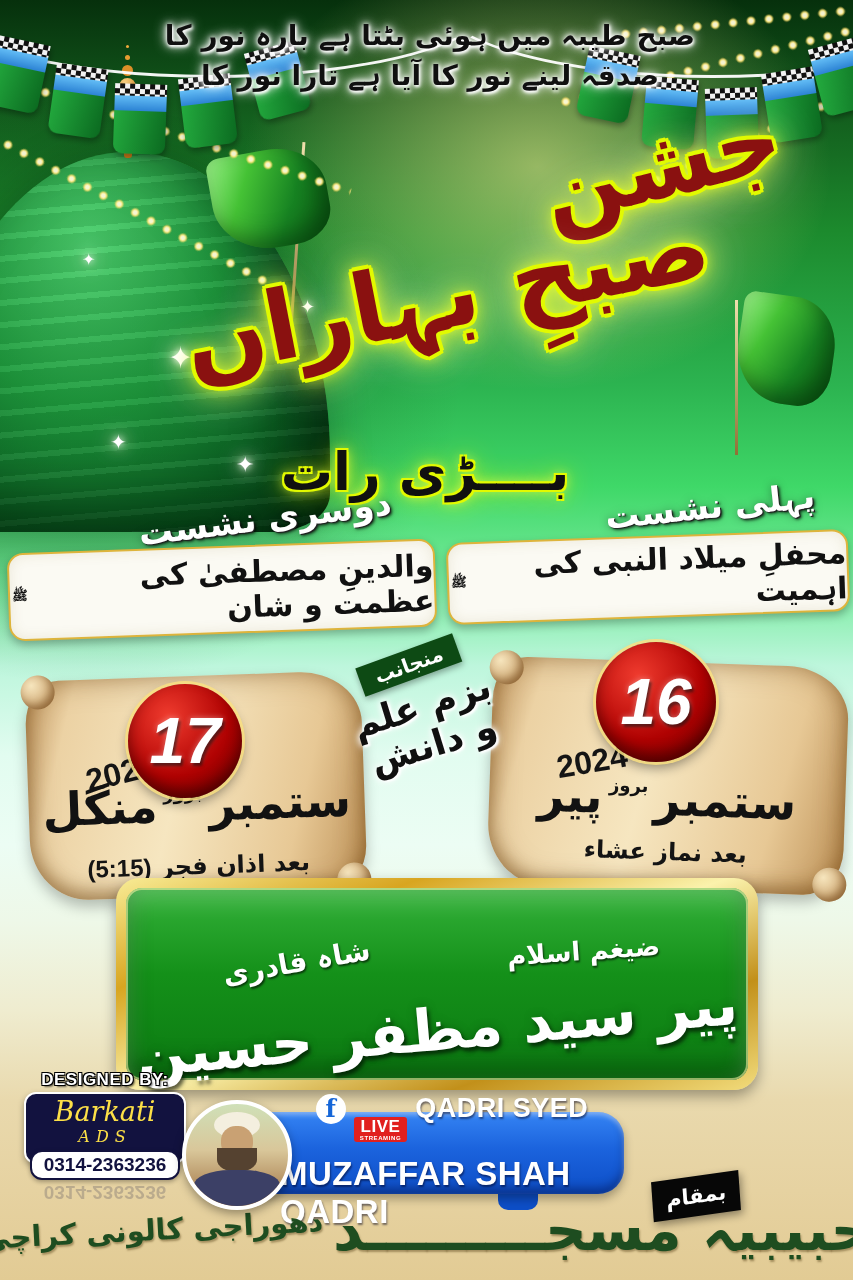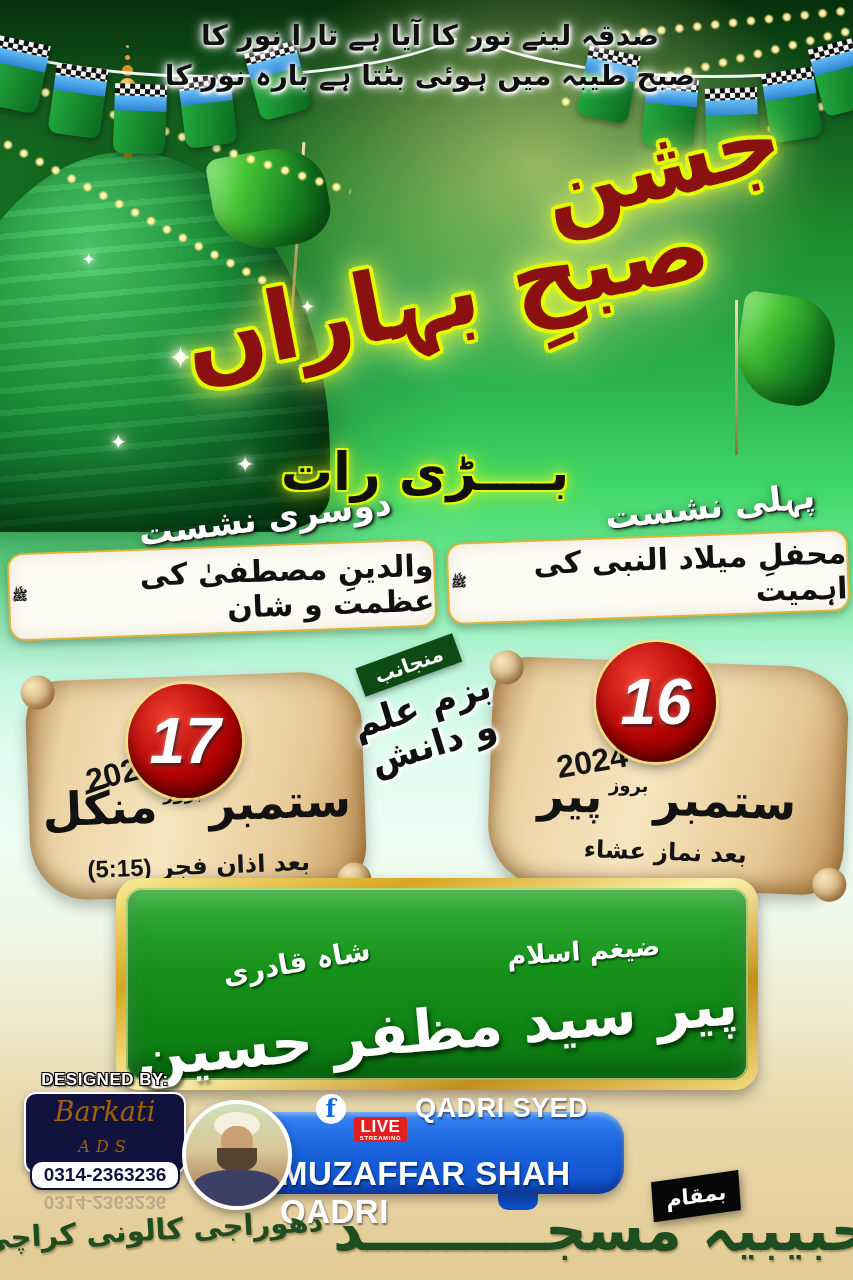--- a/index.html
+++ b/index.html
@@ -118,24 +118,24 @@
   .name-suffix{position:absolute;top:58px;left:96px;color:#fff;font-size:28px;font-weight:bold;transform:rotate(-10deg);
     text-shadow:1px 2px 2px rgba(0,0,0,.6);}
   .speaker-name{position:absolute;bottom:16px;left:0;width:100%;text-align:center;color:#fff;font-weight:bold;
     font-size:58px;transform:rotate(-5deg);white-space:nowrap;
     text-shadow:2px 4px 4px rgba(0,0,0,.55),0 0 10px rgba(0,60,0,.4);}
 
   
   .designer{left:24px;top:1070px;width:162px;text-align:center;}
   .designer-label{color:#fff;font-weight:bold;font-size:17px;letter-spacing:.5px;
     text-shadow:-1px -1px 0 #000,1px -1px 0 #000,-1px 1px 0 #000,1px 1px 0 #000,2px 2px 2px rgba(0,0,0,.6);}
-  .designer-box{margin-top:2px;background:#12123f;border:2px solid #fff;border-radius:12px;color:#a16207;padding:4px 18px 16px;
+  .designer-box{margin-top:2px;background:#12123f;border:2px solid #fff;border-radius:12px;color:#fde047;padding:4px 18px 16px;
     box-shadow:0 3px 6px rgba(0,0,0,.35);}
   .brand{font-family:"DejaVu Serif",serif;font-style:italic;font-size:27px;line-height:1;}
-  .brand2{font-family:"DejaVu Serif",serif;font-style:italic;font-size:16px;letter-spacing:6px;margin-top:12px;}
+  .brand2{font-family:"DejaVu Serif",serif;font-style:italic;font-size:16px;letter-spacing:6px;margin-top:2px;}
   .phone-pill{position:relative;z-index:2;margin:-14px auto 0;width:146px;background:#fff;border:2px solid #12123f;border-radius:12px;
     color:#12123f;font-weight:bold;font-size:19px;padding:2px 0;box-shadow:0 2px 4px rgba(0,0,0,.3);}
   .phone-reflection{transform:scaleY(-1);opacity:.2;color:#12123f;font-weight:bold;font-size:19px;margin-top:1px;}
 
   
   .photo{position:absolute;left:182px;top:1100px;width:102px;height:102px;border-radius:50%;border:4px solid #fff;
     background:linear-gradient(180deg,#cfe0b8 0%,#d9c79a 45%,#9c6b3c 100%);overflow:hidden;z-index:3;
     box-shadow:0 4px 10px rgba(0,0,0,.35);}
   .turban{position:absolute;left:28px;top:8px;width:46px;height:26px;border-radius:50%;background:#f4efdf;}
   .face{position:absolute;left:35px;top:22px;width:32px;height:32px;border-radius:46%;background:#c9a173;}
@@ -234,22 +234,22 @@
       <div class="blue"></div>
       <div class="green"></div>
     </div>
   <div class="bunt" style="left:816px;top:42px;transform:rotate(-15deg);">
       <div class="check"></div>
       <div class="blue"></div>
       <div class="green"></div>
     </div>
 
   <div class="abs poem urdu">
+    <div>صبح طیبہ میں ہوئی بٹتا ہے بارہ نور کا</div>
     <div>صدقہ لینے نور کا آیا ہے تارا نور کا</div>
-    <div>صبح طیبہ میں ہوئی بٹتا ہے بارہ نور کا</div>
   </div>
 
   <div class="abs title-word urdu t1">جشن</div>
   <div class="abs title-word urdu t2">صبحِ بہاراں</div>
   <div class="abs subtitle urdu">بــــڑی رات</div>
 
   <div class="abs session-header urdu sh-first">پہلی نشست</div>
   <div class="abs topic-box urdu tb-first">
     <span>محفلِ میلاد النبی کی اہمیت</span>
     <span class="salawat">ﷺ</span>

